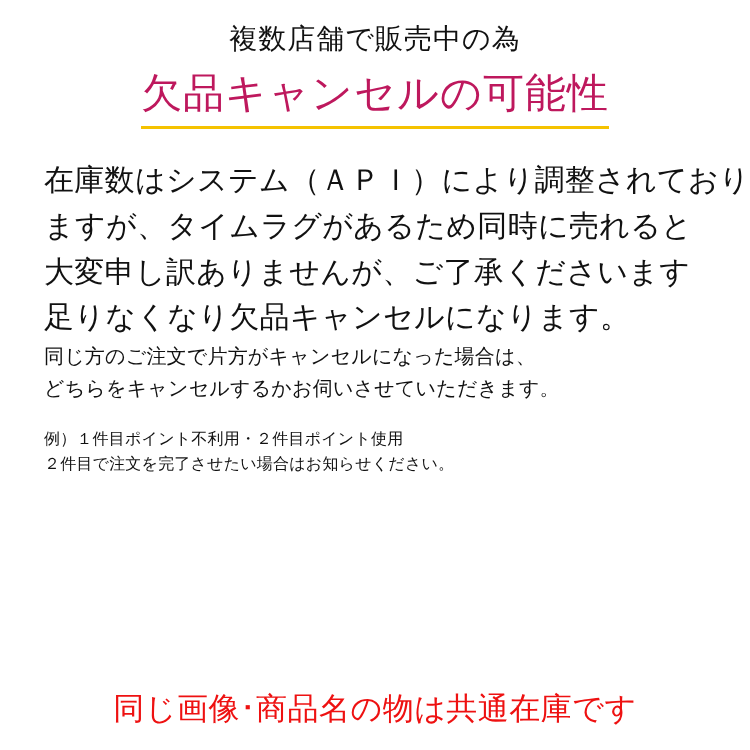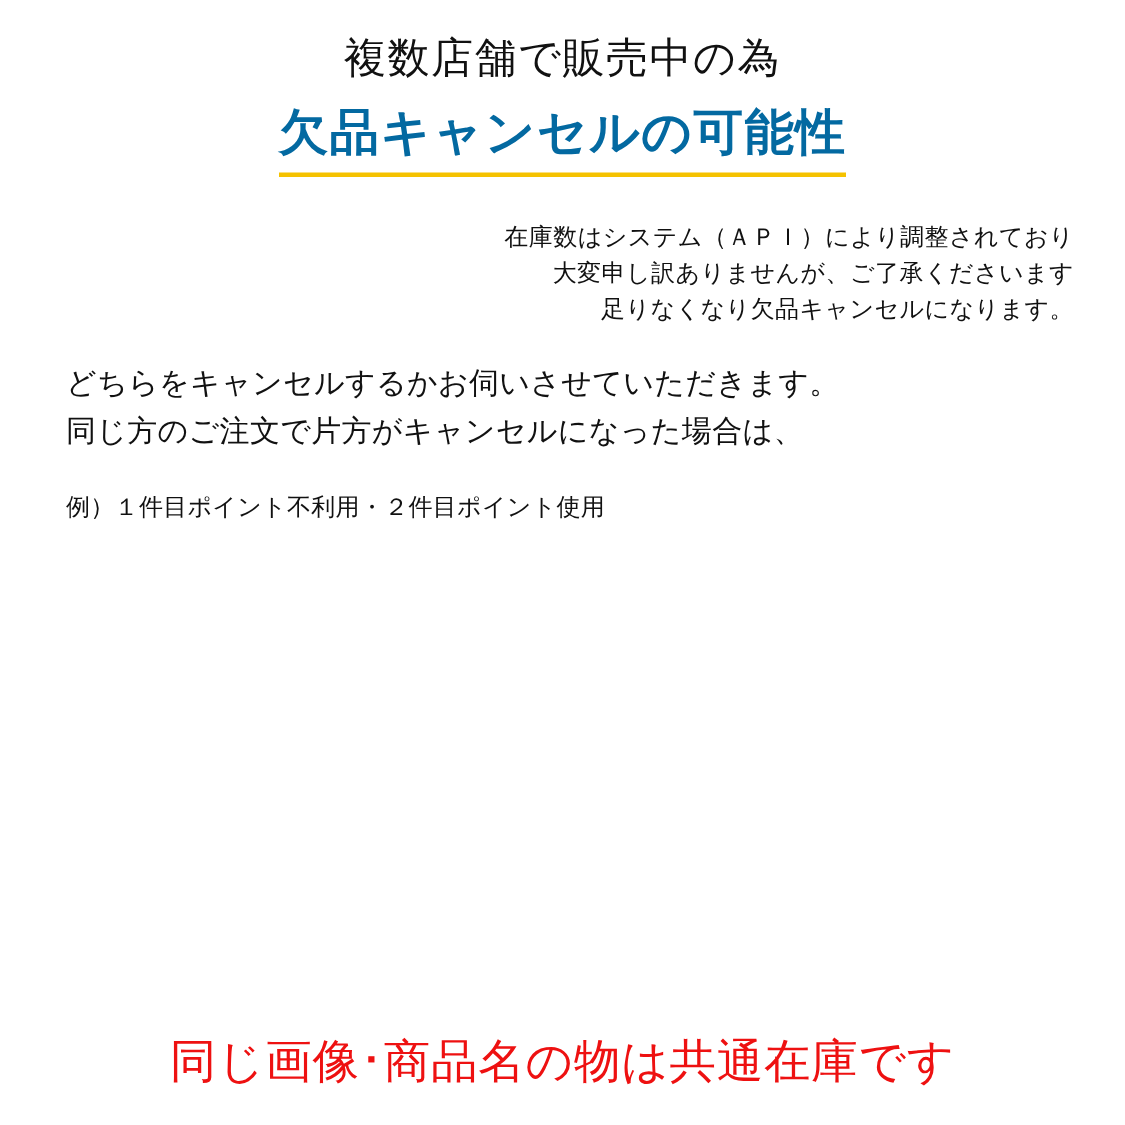--- a/index.html
+++ b/index.html
@@ -34,49 +34,47 @@
     color: #111111;
     font-weight: 400;
   }
   .heading-line2-wrap {
     display: inline-block;
     position: relative;
     margin-top: 4px;
     padding-bottom: 6px;
   }
   .heading-line2 {
-    font-size: 33px;
+    font-size: 41px;
     letter-spacing: 1px;
     line-height: 1.45;
-    color: #0369a1;
-    font-weight: 700;
+    color: #be185d;
+    font-weight: 400;
   }
   .heading-underline {
     height: 3px;
     background: #f5c200;
     width: 100%;
     margin-top: 3px;
   }
 
   
   .body-block {
     margin-top: 22px;
     padding-left: 44px;
     padding-right: 34px;
   }
   .para {
     color: #111111;
     font-weight: 400;
   }
   .para-main {
-    font-size: 16px;
+    font-size: 30px;
     line-height: 1.52;
     letter-spacing: 0.3px;
-    margin-bottom: 20px;
-    text-align: right;
   }
   .para-note {
     font-size: 20px;
     line-height: 1.55;
     letter-spacing: 0.3px;
     margin-bottom: 22px;
   }
   .para-order {
     font-size: 20px;
     line-height: 1.6;
@@ -118,31 +116,33 @@
     <div class="heading-line2-wrap">
       <div class="heading-line2">欠品キャンセルの可能性</div>
       <div class="heading-underline"></div>
     </div>
   </div>
 
   <div class="body-block">
 
     <div class="para para-main">
       <span class="para-line">在庫数はシステム（ＡＰＩ）により調整されており</span>
+      <span class="para-line">ますが、タイムラグがあるため同時に売れると</span>
       <span class="para-line">大変申し訳ありませんが、ご了承くださいます</span>
       <span class="para-line">足りなくなり欠品キャンセルになります。</span>
     </div>
 
 
     <div class="para para-order">
+      <span class="para-line">同じ方のご注文で片方がキャンセルになった場合は、</span>
       <span class="para-line">どちらをキャンセルするかお伺いさせていただきます。</span>
-      <span class="para-line">同じ方のご注文で片方がキャンセルになった場合は、</span>
     </div>
 
     <div class="para para-example">
       <span class="para-line">例）１件目ポイント不利用・２件目ポイント使用</span>
+      <span class="para-line">２件目で注文を完了させたい場合はお知らせください。</span>
     </div>
 
   </div>
 
   <div class="footer-notice">同じ画像･商品名の物は共通在庫です</div>
 
 </div>
 
 </body></html>

